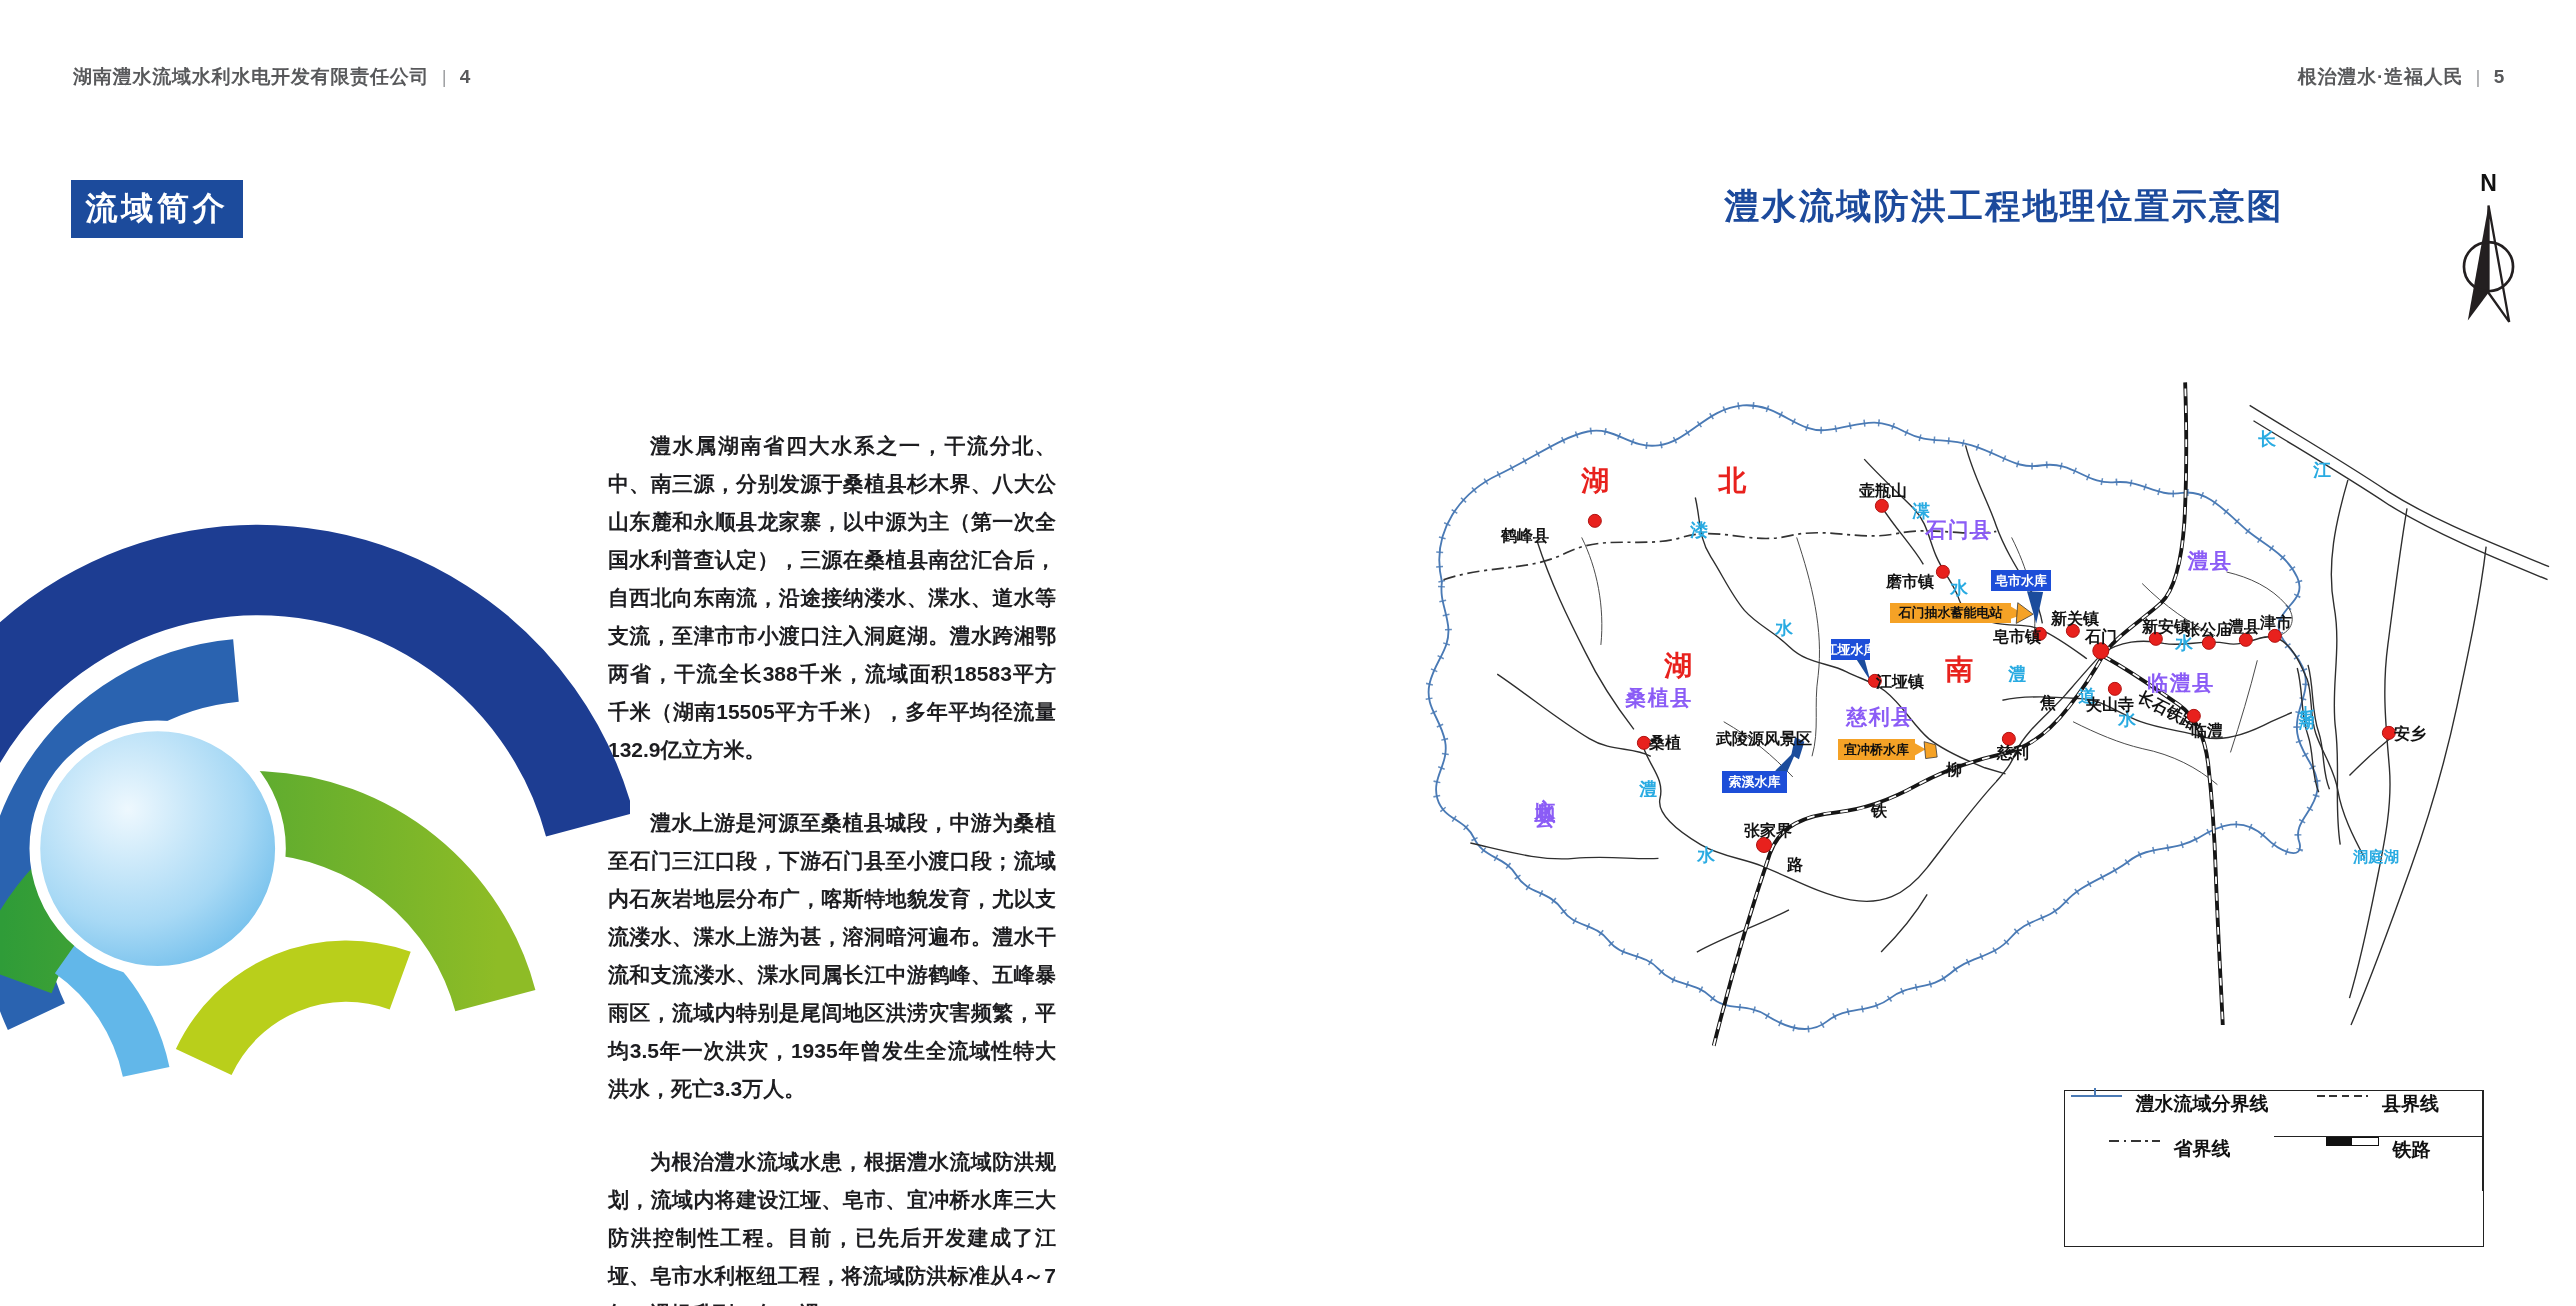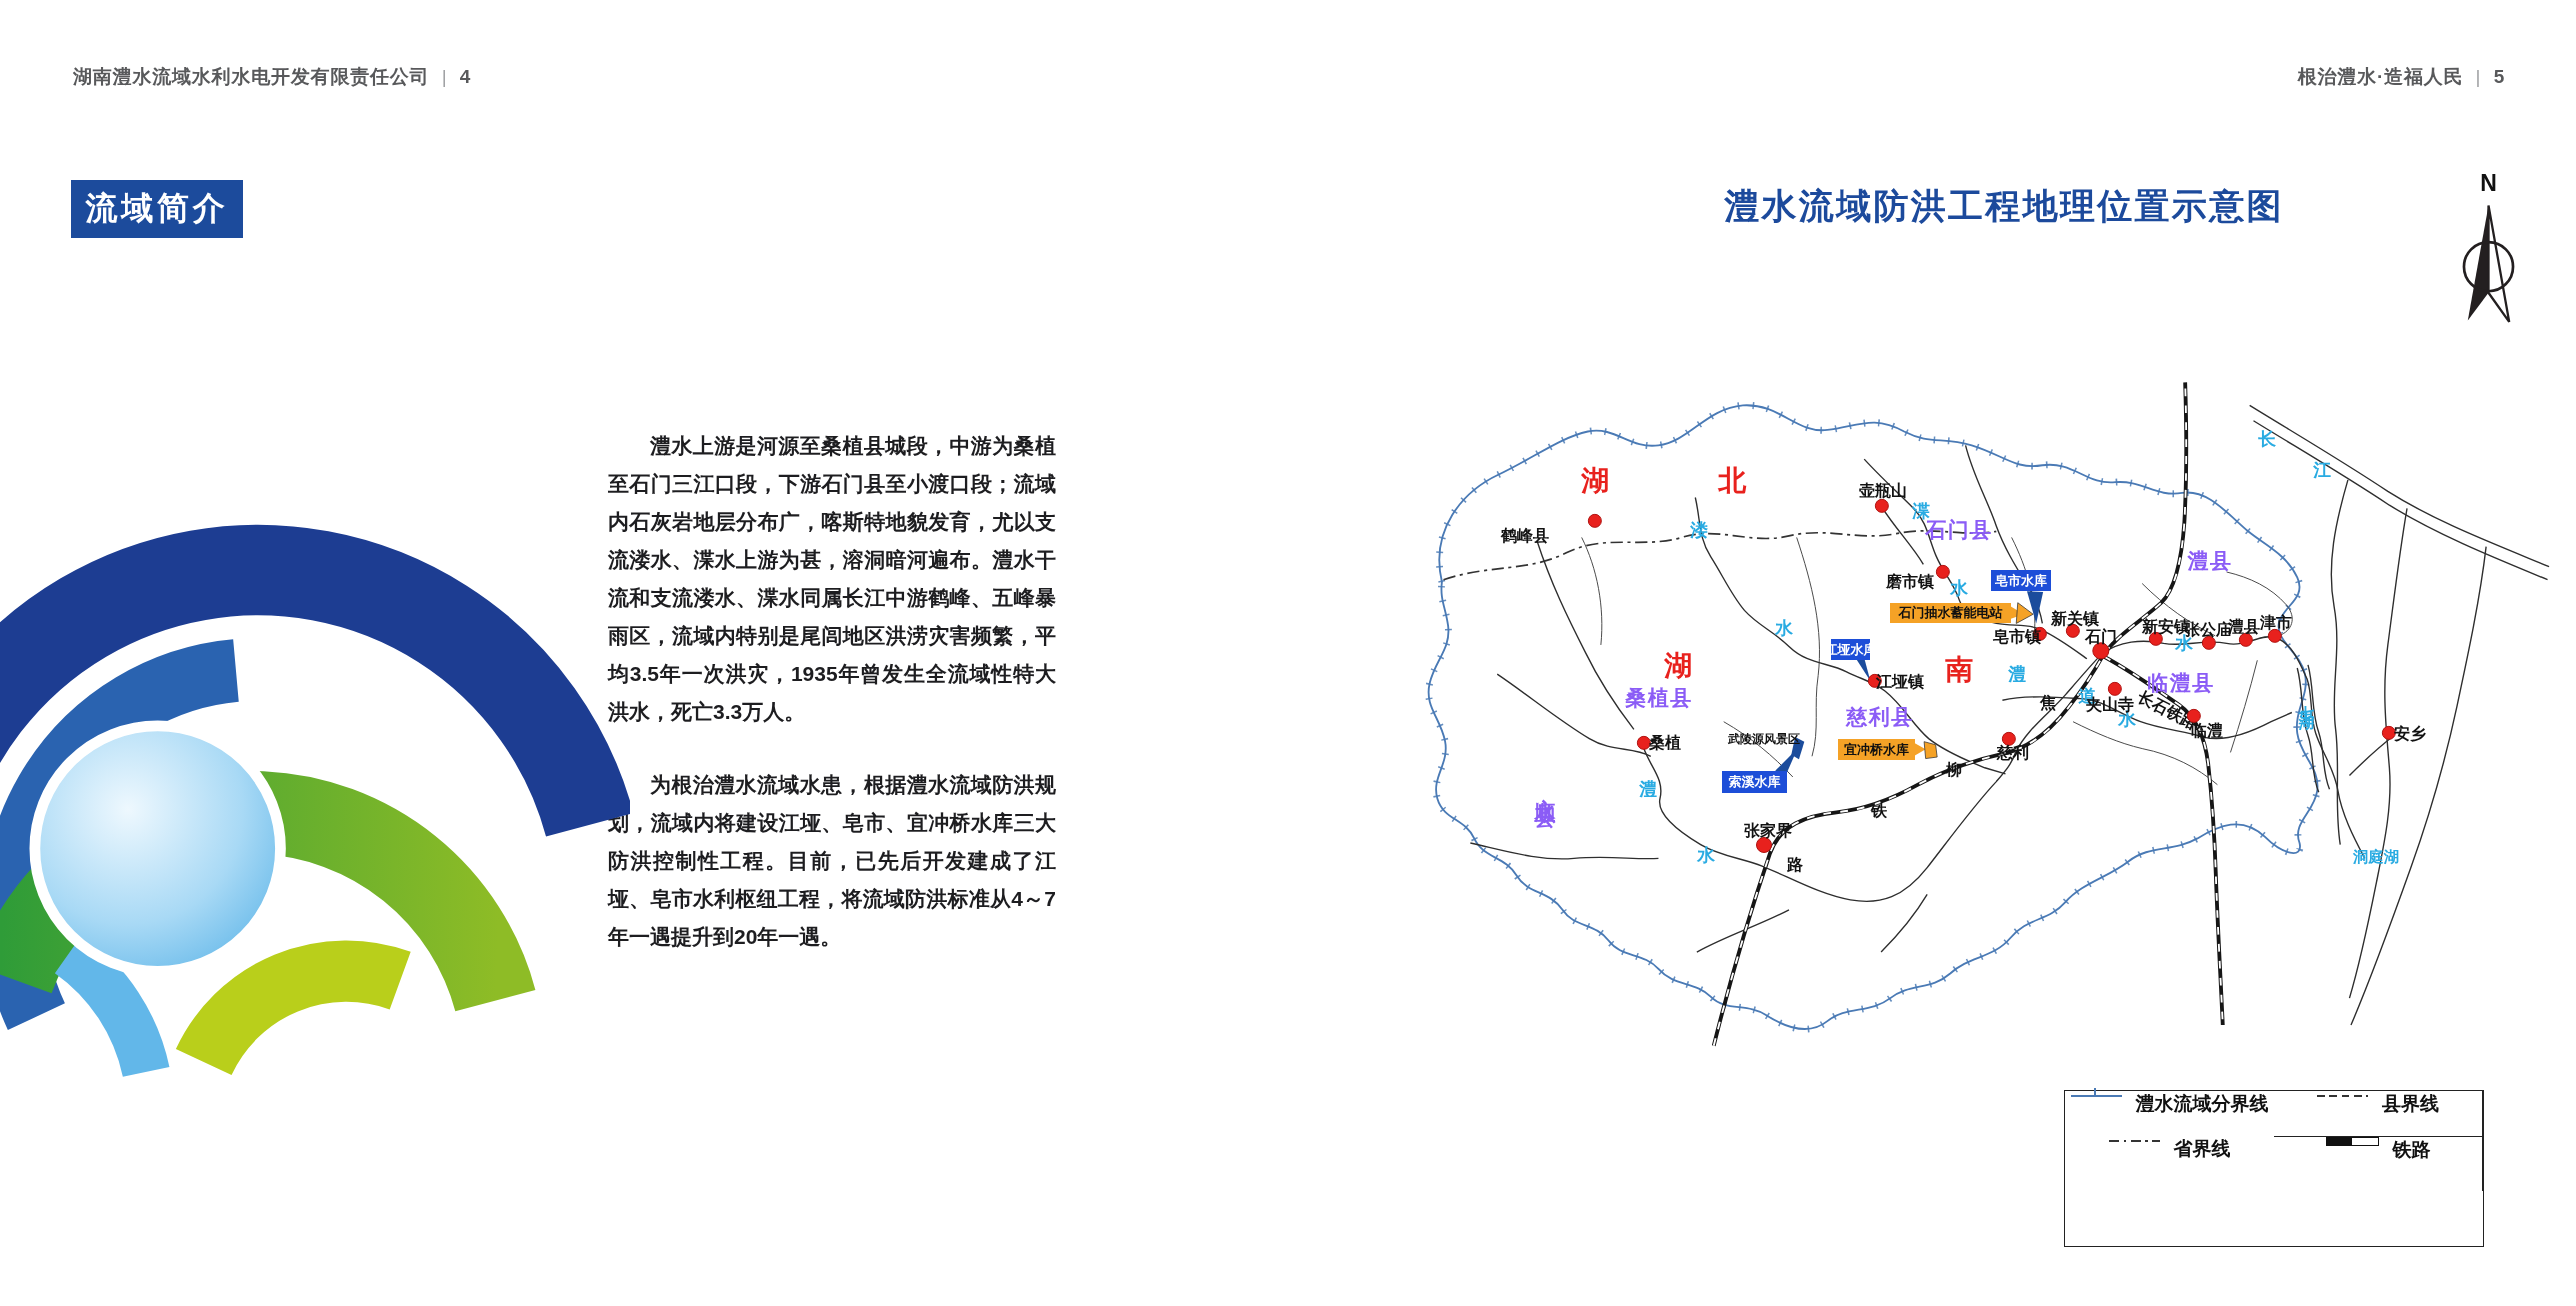--- a/index.html
+++ b/index.html
@@ -30,21 +30,21 @@
   
   #map-svg{position:absolute;left:0;top:0}
   #map-labels{position:absolute;left:0;top:0;width:2576px;height:1306px;pointer-events:none}
   .lbl{position:absolute;transform:translate(-50%,-50%);white-space:nowrap;font-weight:bold}
   .lbl.prov{font-size:28px;color:#e8211d;letter-spacing:1.5px}
   .lbl.county{font-size:21px;color:#8b5cf6;letter-spacing:1.5px}
   .lbl.city{font-size:16px;color:#121212}
   .lbl.river{font-size:17.7px;color:#29abe2}
   .lbl.small{font-size:15.4px;color:#29abe2}
   .lbl.rail{font-size:16px;color:#121212}
-  .lbl.poi{font-size:12px;color:#121212}
+  .lbl.poi{font-size:16px;color:#121212}
   .lbl.vert{writing-mode:vertical-rl;letter-spacing:4.6px}
   .dot{position:absolute;background:#e8211d;border-radius:50%;transform:translate(-50%,-50%);border:1.5px solid #b01210}
   .callout{position:absolute;display:flex;align-items:center;justify-content:center;font-weight:bold;z-index:5;white-space:nowrap}
   .callout.blue{background:#1d4ed8;color:#ffffff;font-size:13px}
   .callout.orange{background:#f5a226;color:#101010;font-size:13px}
 
   
   #legend{position:absolute;left:2064px;top:1090px;width:418px;height:155px;border:1.5px solid #222;
           display:grid;grid-template-columns:1fr 1fr;grid-template-rows:45px 1fr 1fr;background:#fff}
   #legend .title{grid-column:1/3;display:flex;align-items:center;justify-content:center;
@@ -67,20 +67,21 @@
 
 <div class="hdr" id="hdr-left">
   <span>湖南澧水流域水利水电开发有限责任公司</span><span class="divider">|</span><span>4</span>
 </div>
 
 <div class="badge">
   <span>流域简介</span>
 </div>
 
 <div id="body-text">
+    <p>澧水属湖南省四大水系之一，干流分北、中、南三源，分别发源于桑植县杉木界、八大公山东麓和永顺县龙家寨，以中源为主（第一次全国水利普查认定），三源在桑植县南岔汇合后，自西北向东南流，沿途接纳溇水、渫水、道水等支流，至津市市小渡口注入洞庭湖。澧水跨湘鄂两省，干流全长388千米，流域面积18583平方千米（湖南15505平方千米），多年平均径流量132.9亿立方米。</p>
     <p>澧水上游是河源至桑植县城段，中游为桑植至石门三江口段，下游石门县至小渡口段；流域内石灰岩地层分布广，喀斯特地貌发育，尤以支流溇水、渫水上游为甚，溶洞暗河遍布。澧水干流和支流溇水、渫水同属长江中游鹤峰、五峰暴雨区，流域内特别是尾闾地区洪涝灾害频繁，平均3.5年一次洪灾，1935年曾发生全流域性特大洪水，死亡3.3万人。</p>
     <p>为根治澧水流域水患，根据澧水流域防洪规划，流域内将建设江垭、皂市、宜冲桥水库三大防洪控制性工程。目前，已先后开发建成了江垭、皂市水利枢纽工程，将流域防洪标准从4～7年一遇提升到20年一遇。</p>
   </div>
 
 <div id="logo">
   <svg width="630" height="845" viewBox="0 600 820 1101">
     <defs>
       <linearGradient id="grnGrad" x1="0" y1="1275" x2="645" y2="1303" gradientUnits="userSpaceOnUse">
         <stop offset="0" stop-color="#2f9c38"></stop>
           <stop offset="1" stop-color="#8ebc26"></stop>

